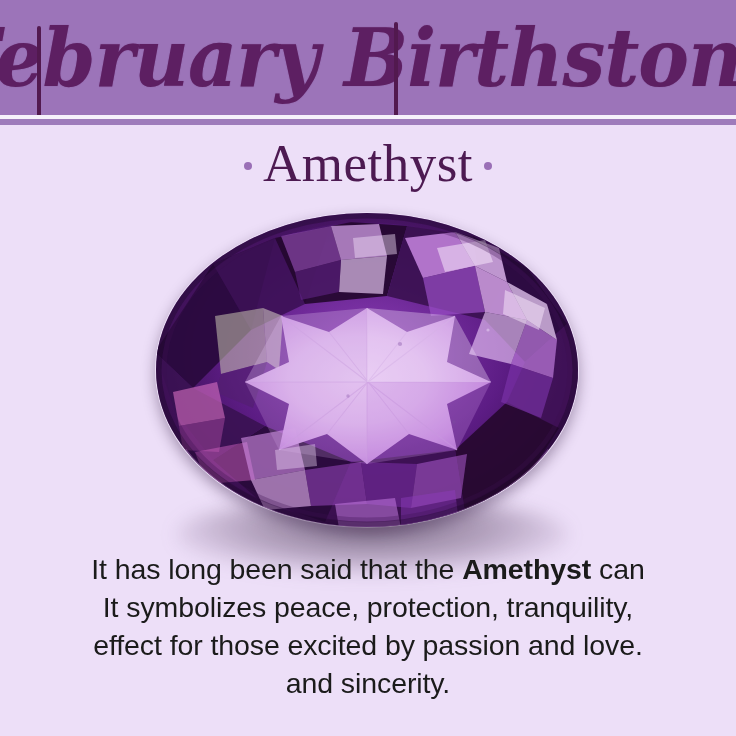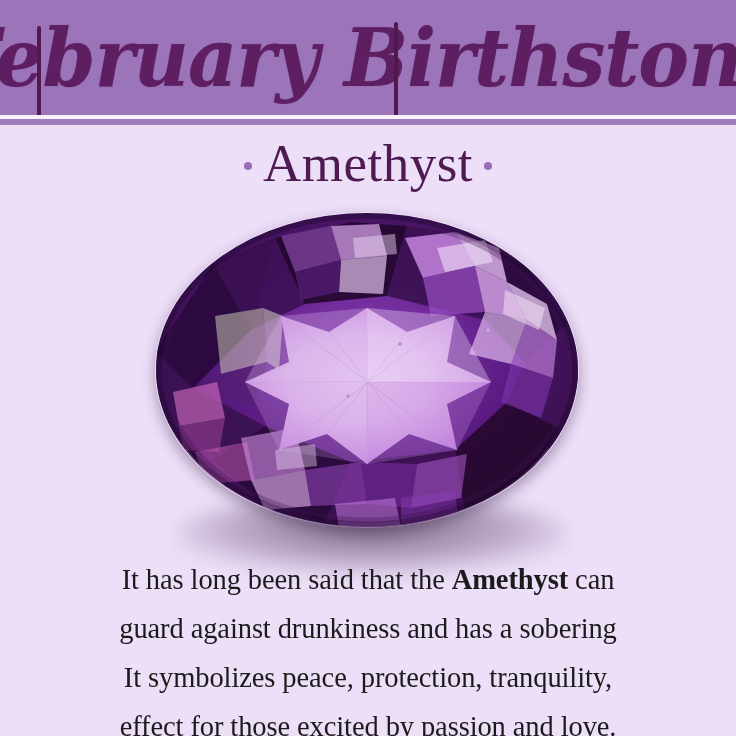--- a/index.html
+++ b/index.html
@@ -163,21 +163,21 @@
     width: 680px;
     text-align: center;
     color: #1b1b1b;
     font-family: "Liberation Sans", sans-serif;
     font-size: 28.5px;
     line-height: 34px;
     letter-spacing: -0.1px;
     z-index: 6;
   }
   .body-copy .accent { font-weight: 700; }
-  .body-copy p { margin: 15px; font-family: Liberation Serif, serif; }
+  .body-copy p { margin: 4px; }
 </style>
 </head>
 <body>
 
 <div id="poster">
 
   <div class="header-band">
     <div class="header-title">
       <span>February Birthstone</span>
     </div>
@@ -303,18 +303,18 @@
           <ellipse cx="212" cy="158" rx="203" ry="150" fill="none" stroke="#3A1250" stroke-width="5" opacity="0.3"></ellipse>
 
           <path d="M 30 238 A 210 156 0 0 0 394 238" fill="none" stroke="#D79BEC" stroke-width="3" opacity="0.35"></path>
         </g>
       </svg>
     </div>
   </div>
 
   <div class="body-copy">
     <p><span>It has long been said that the </span><span class="accent">Amethyst</span><span> can</span></p>
-    <p>guard against drunkiness and has a sobering</p>
     <p>It symbolizes peace, protection, tranquility,</p>
     <p>effect for those excited by passion and love.</p>
+    <p>and sincerity.</p>
   </div>
 
 </div>
 
 </body></html>

